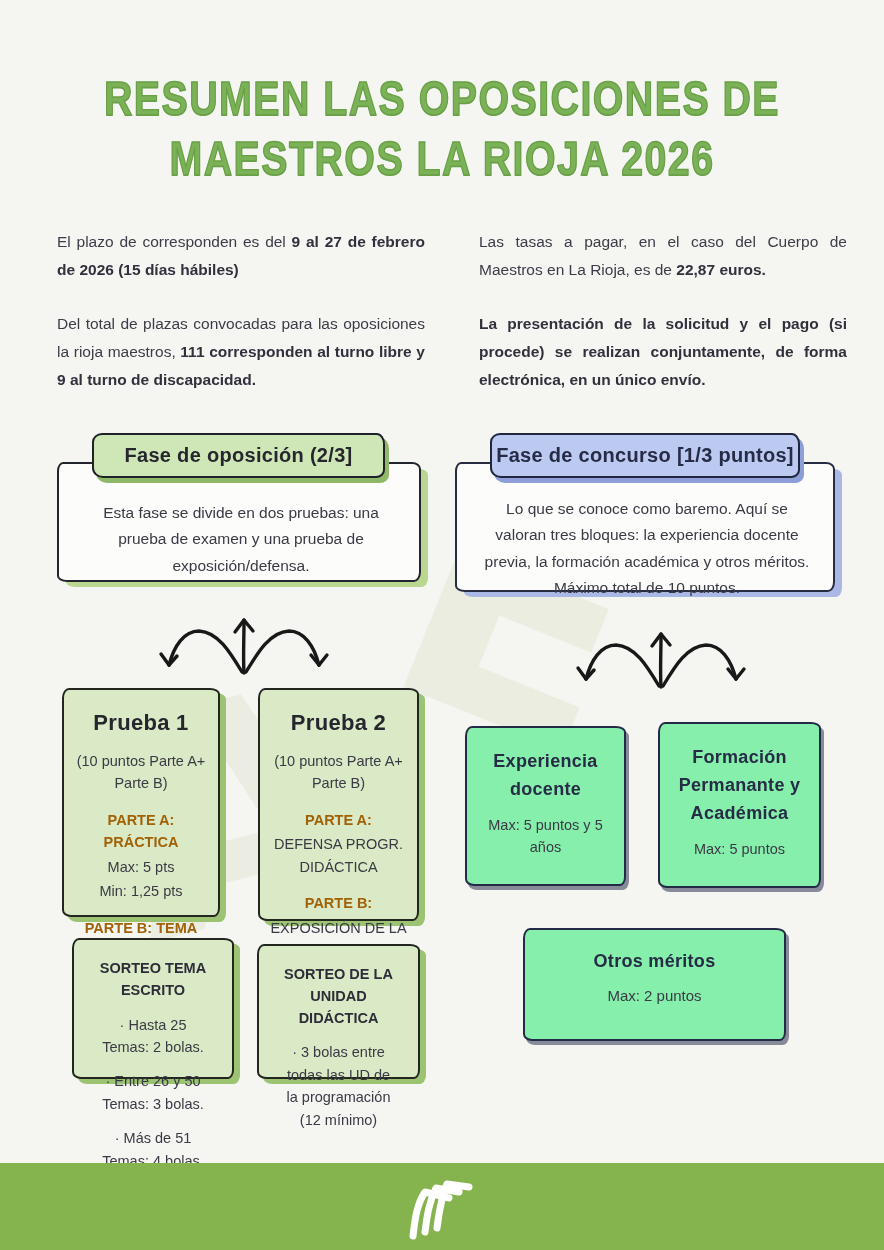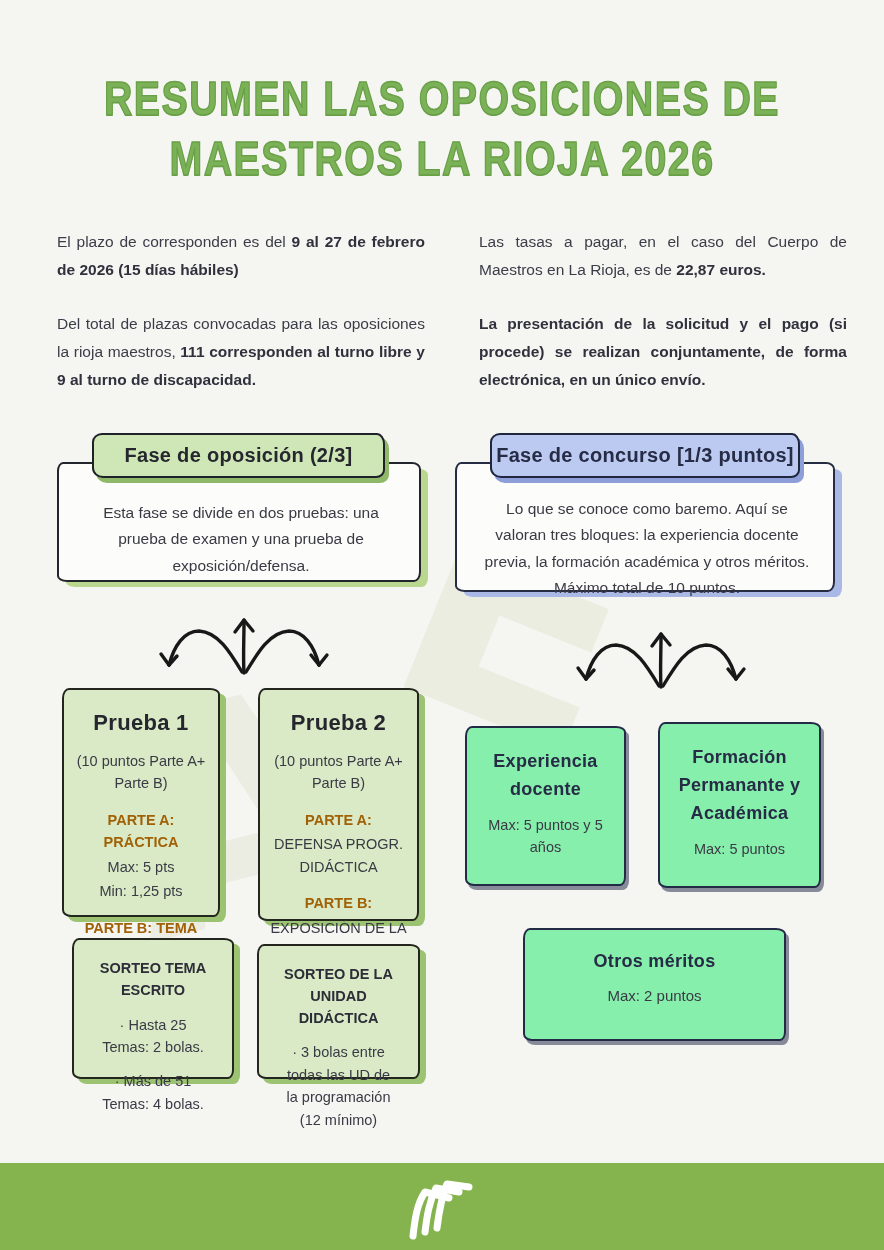--- a/index.html
+++ b/index.html
@@ -237,20 +237,21 @@
     </div>
 
     <div class="card card-blue formacion">
       <h3>Formación Permanante y Académica</h3>
       <p>Max: 5 puntos</p>
     </div>
 
     <div class="card card-green sorteo sorteo1">
       <p class="st">SORTEO TEMA ESCRITO</p>
       <p>· Hasta 25 Temas: 2 bolas.</p>
+      <p>· Entre 26 y 50 Temas: 3 bolas.</p>
       <p>· Más de 51 Temas: 4 bolas.</p>
     </div>
 
     <div class="card card-green sorteo sorteo2">
       <p class="st">SORTEO DE LA UNIDAD DIDÁCTICA</p>
       <p>· 3 bolas entre todas las UD de la programación (12 mínimo)</p>
     </div>
 
     <div class="card card-blue otros">
       <h3>Otros méritos</h3>

